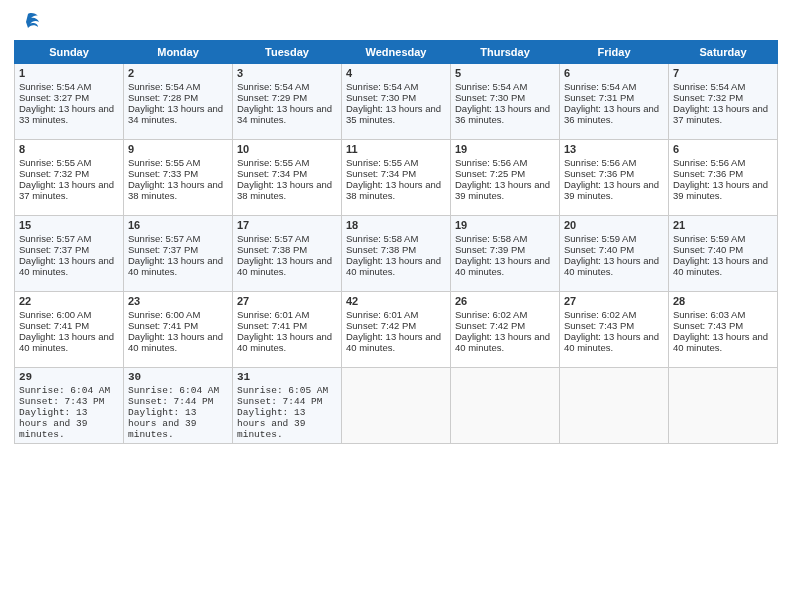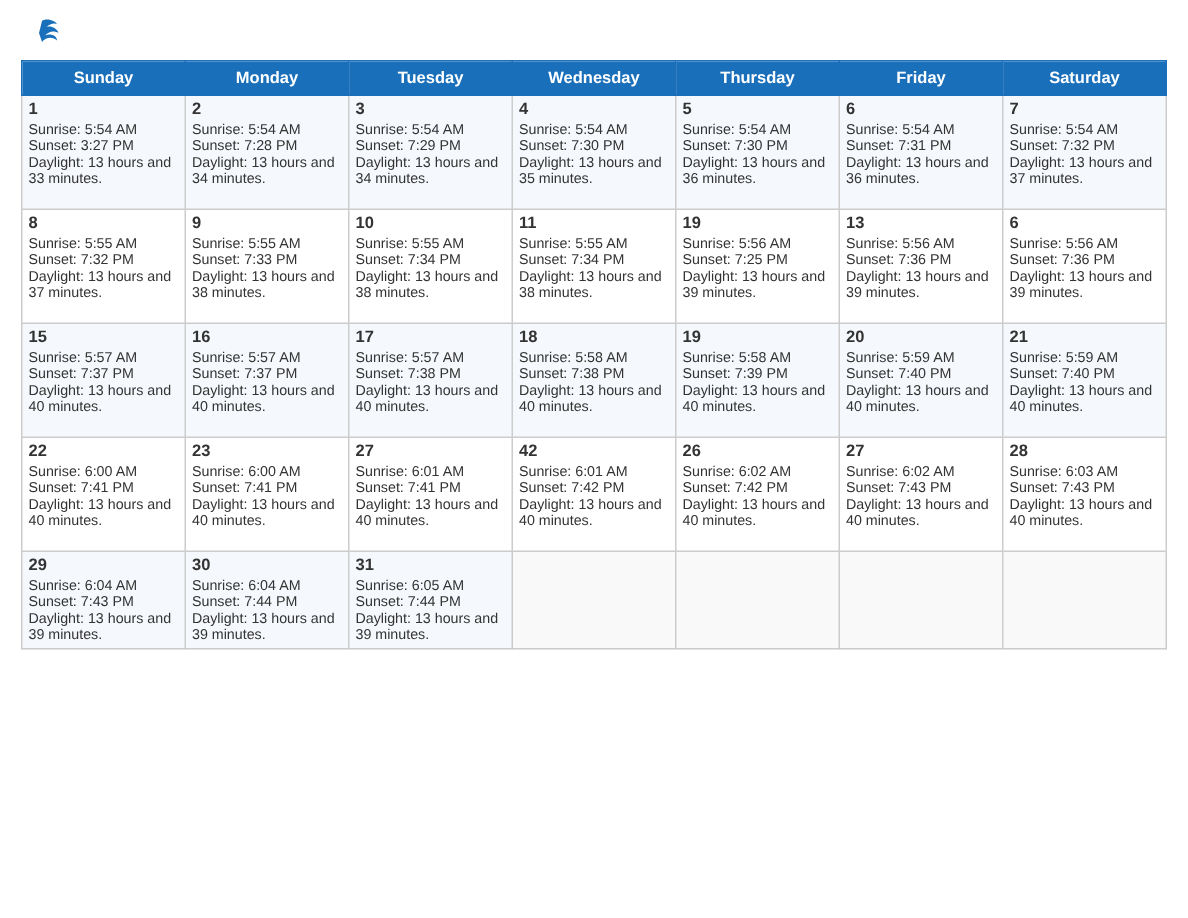--- a/index.html
+++ b/index.html
@@ -91,20 +91,21 @@
       font-size: 11px;
       font-weight: bold;
       display: block;
       margin-bottom: 2px;
     }
     .empty-cell {
       background: #f9f9f9 !important;
     }
     .last-row td {
       height: 62px;
+      font-family: Liberation Mono, monospace;
     }
   </style>
 </head>
 <body>
 
 <div class="container">
   <div class="header">
     <div class="logo">
       <div class="logo-text">
         <span class="logo-general"></span>

